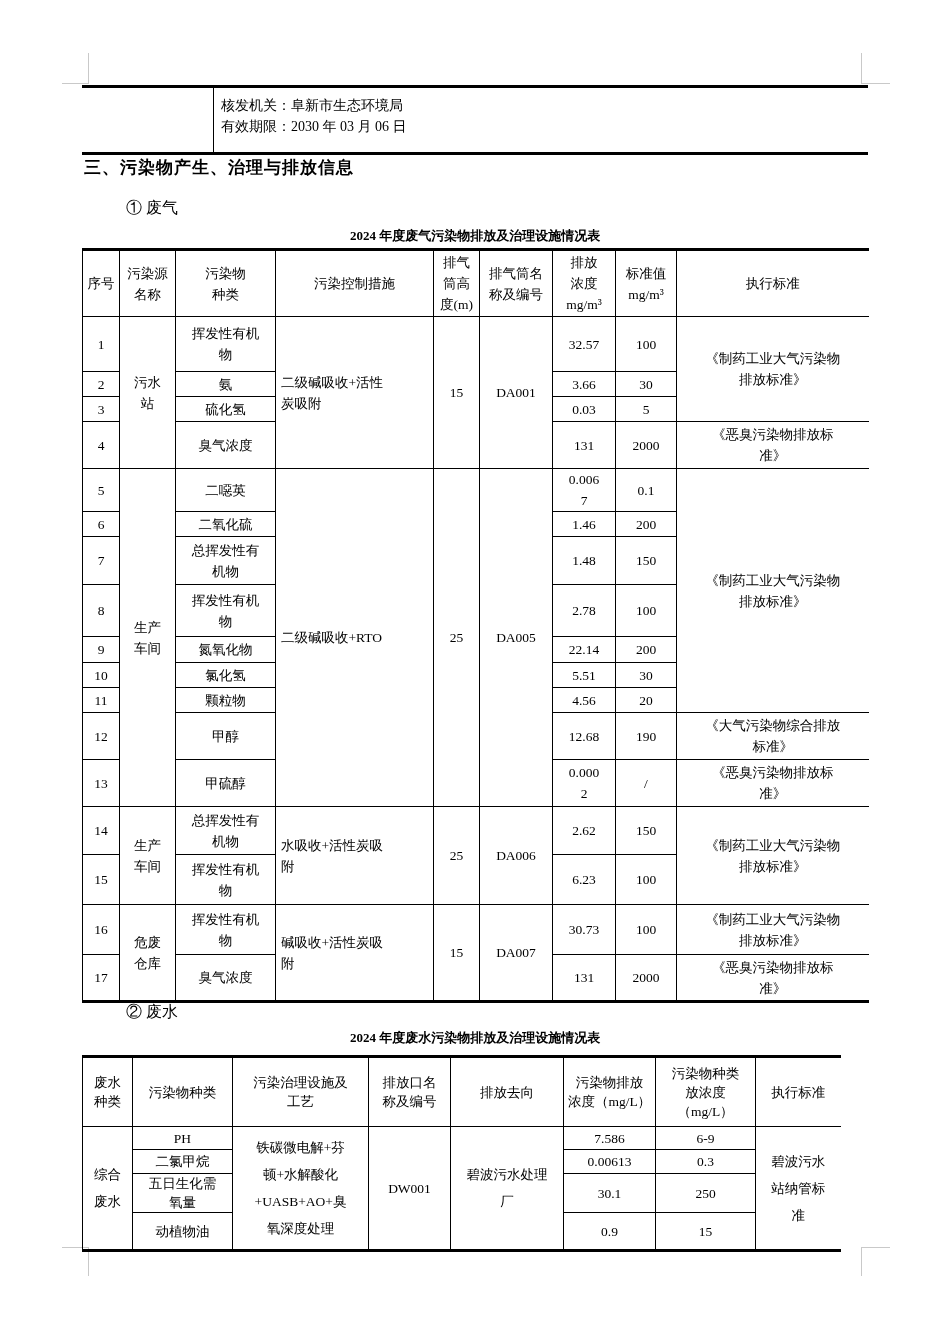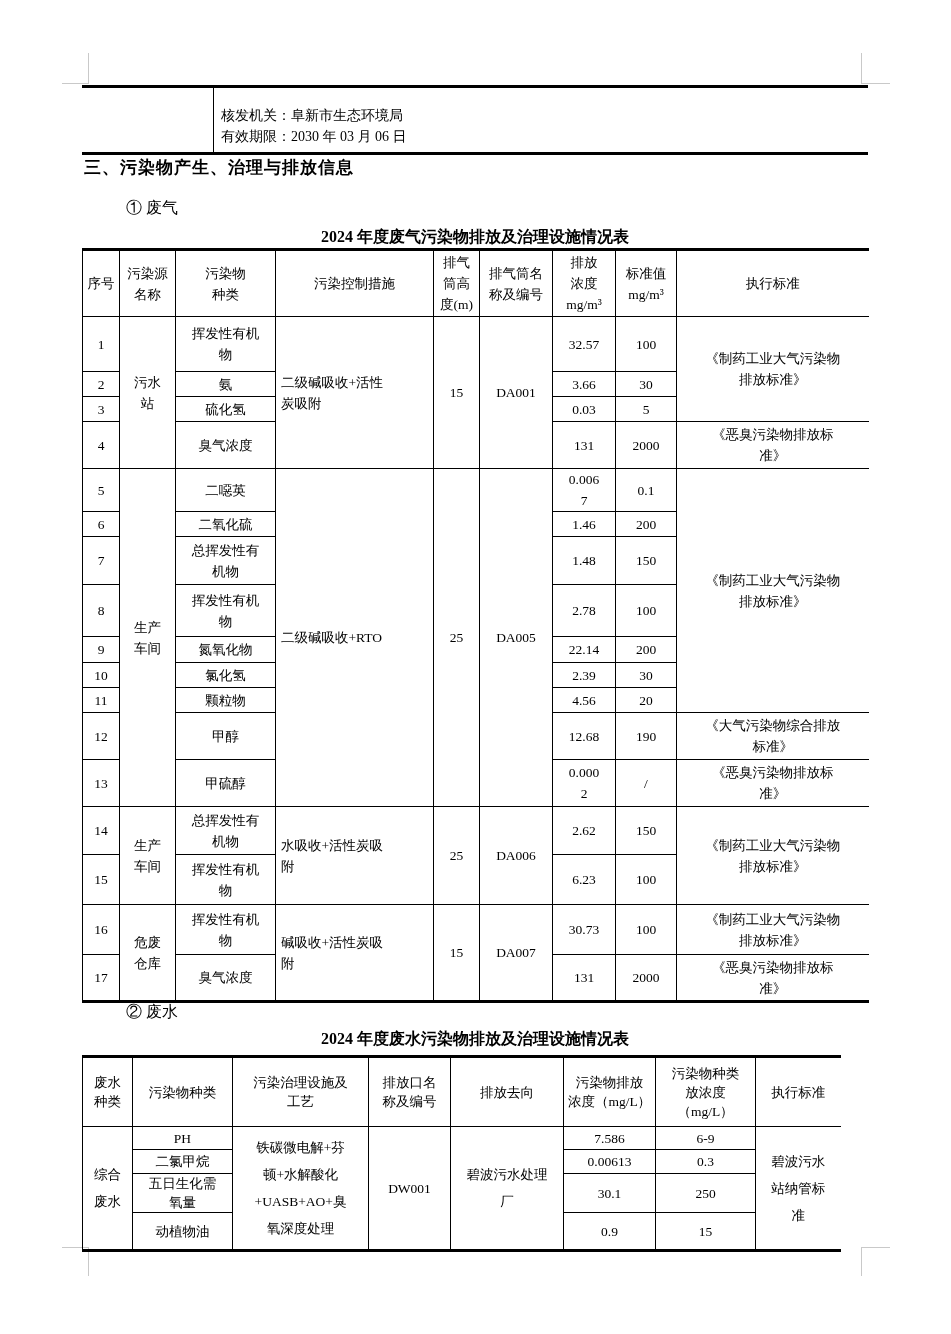--- a/index.html
+++ b/index.html
@@ -15,25 +15,25 @@
   .mark.tr{left:861px;top:53px;width:28px;height:30px;border-left-width:1px;border-bottom-width:1px;}
   .mark.bl{left:62px;top:1247px;width:26px;height:28px;border-top-width:1px;border-right-width:1px;}
   .mark.br{left:861px;top:1247px;width:28px;height:28px;border-top-width:1px;border-left-width:1px;}
   
   .permit{
     left:82px;top:85px;width:786px;height:64px;
     border-top:3px solid #000;border-bottom:3px solid #000;
     display:flex;
   }
   .permit .pleft{width:131px;border-right:1px solid #000;}
-  .permit .pright{flex:1;padding:17px 0 0 7px;font-size:14px;line-height:21px;}
+  .permit .pright{flex:1;padding:7px 0 0 7px;font-size:14px;line-height:21px;}
   
   .h-section{left:84px;top:156px;font-size:17px;font-weight:bold;letter-spacing:1px;}
   .h-sub{left:126px;top:198px;font-size:16px;}
-  .t-title{left:82px;width:786px;text-align:center;font-size:16px;font-weight:bold;}
+  .t-title{left:82px;width:786px;text-align:center;font-size:13px;font-weight:bold;}
   
   table{border-collapse:collapse;table-layout:fixed;}
   .dtable{
     border-top:3px solid #000;border-bottom:3px solid #000;border-left:1px solid #000;
   }
   .dtable td,.dtable th{
     border:1px solid #000;
     font-weight:normal;text-align:center;vertical-align:middle;
     font-size:13.5px;line-height:21px;white-space:pre-line;
     padding:0 2px;overflow:hidden;
@@ -167,21 +167,21 @@
   </tr>
   <tr style="height:26px">
     <td>9</td>
     <td>氮氧化物</td>
     <td>22.14</td>
     <td>200</td>
   </tr>
   <tr style="height:25px">
     <td>10</td>
     <td>氯化氢</td>
-    <td>2.39</td>
+    <td>5.51</td>
     <td>30</td>
   </tr>
   <tr style="height:25px">
     <td>11</td>
     <td>颗粒物</td>
     <td>4.56</td>
     <td>20</td>
   </tr>
   <tr style="height:47px">
     <td>12</td>

